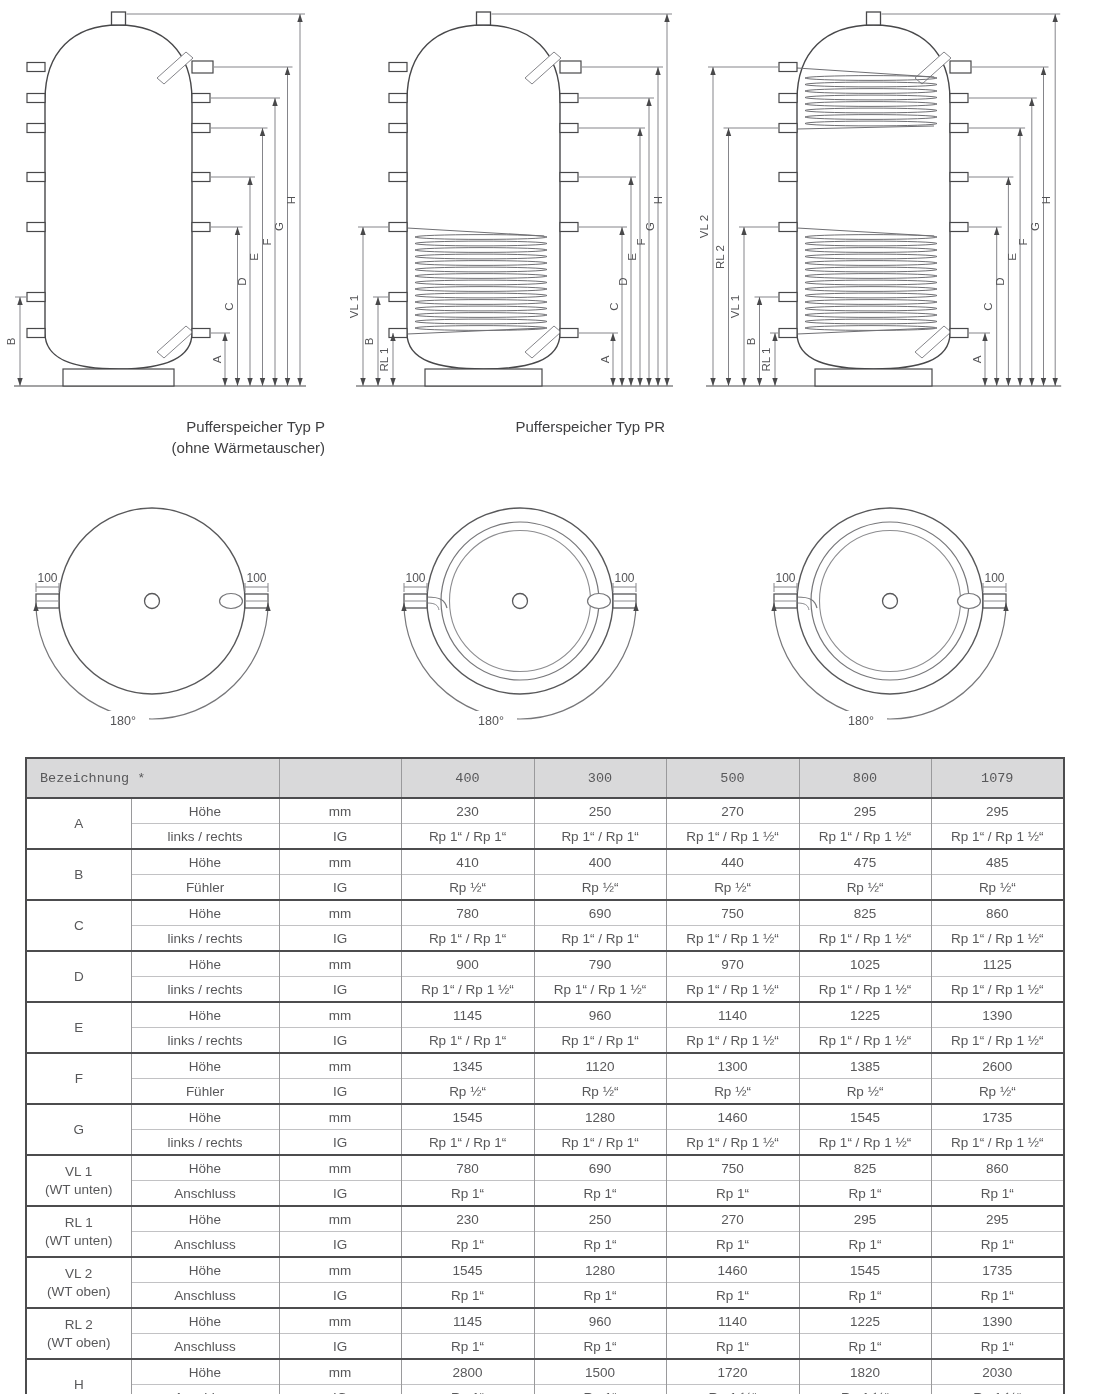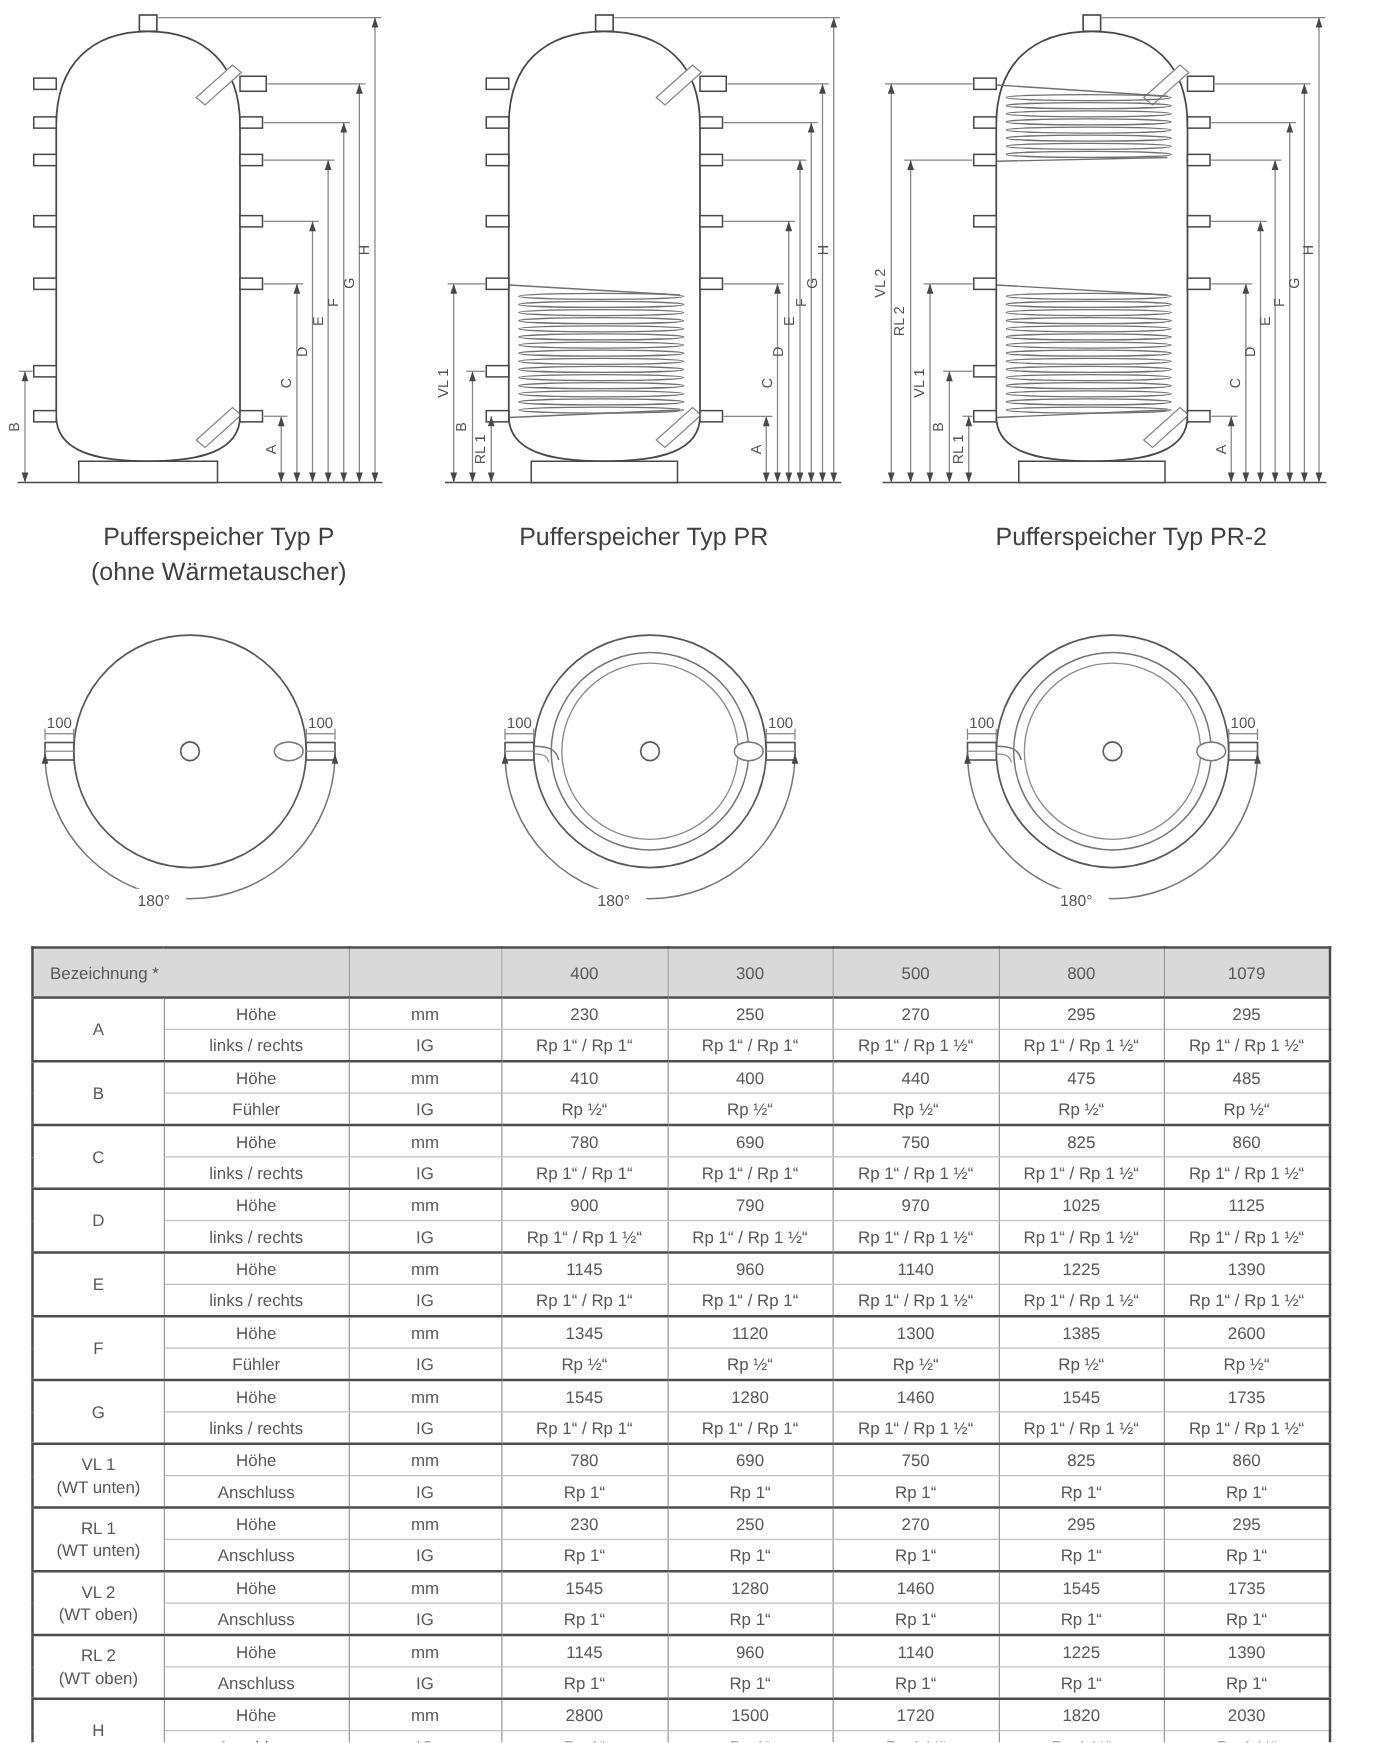--- a/index.html
+++ b/index.html
@@ -1,26 +1,26 @@
 <!DOCTYPE html>
 <html><head>
 <meta charset="utf-8">
 <style>
   html,body{margin:0;padding:0;background:#fff;}
   .page{position:relative;width:1116px;height:1394px;background:#fff;overflow:hidden;
         font-family:"Liberation Sans",sans-serif;}
   #diagrams{position:absolute;left:0;top:0;}
-  .caption{position:absolute;top:416px;width:300px;text-align:center;
-           font-size:20px;line-height:1.4;color:#3f3f41;}
+  .caption{position:absolute;top:416px;width:300px;text-align:right;
+           font-size:15px;line-height:1.4;color:#3f3f41;}
   #spec-table{position:absolute;left:25px;top:757px;width:1038px;
               border-collapse:collapse;table-layout:fixed;
               font-size:13.5px;color:#58585a;border:2px solid #4c4c4e;}
   #spec-table td{height:24px;padding:0 3px;text-align:center;white-space:nowrap;
                  overflow:hidden;border-left:1px solid #9a9a9c;border-top:1px solid #c2c2c4;}
-  #spec-table tr.head td{background:#d9d9da;height:38px;border-top:none;}
+  #spec-table tr.head td{background:#d9d9da;height:38px;border-top:none;font-family:Liberation Mono, monospace;}
   #spec-table td.bez{text-align:left;padding-left:13px;}
   #spec-table tr.group-start td{border-top:2px solid #4c4c4e;}
   #spec-table td.glabel{line-height:1.3;}
 </style>
 </head>
 <body>
 
 <div class="page">
 
   <svg id="diagrams" width="1116" height="752" viewBox="0 0 1116 752">
@@ -451,21 +451,20 @@
     </svg>
 
   <div class="caption" style="left:25px">
     <div>Pufferspeicher Typ P</div>
     <div>(ohne Wärmetauscher)</div>
   </div>
   <div class="caption" style="left:365px">
     <div>Pufferspeicher Typ PR</div>
   </div>
   <div class="caption" style="left:755px">
-    <div>Pufferspeicher Typ PR-2</div>
   </div>
 
   <table id="spec-table">
     <colgroup>
       <col style="width:105px">
         <col style="width:148px">
         <col style="width:122px">
       <col style="width:133px">
         <col style="width:132px">
         <col style="width:133px">

